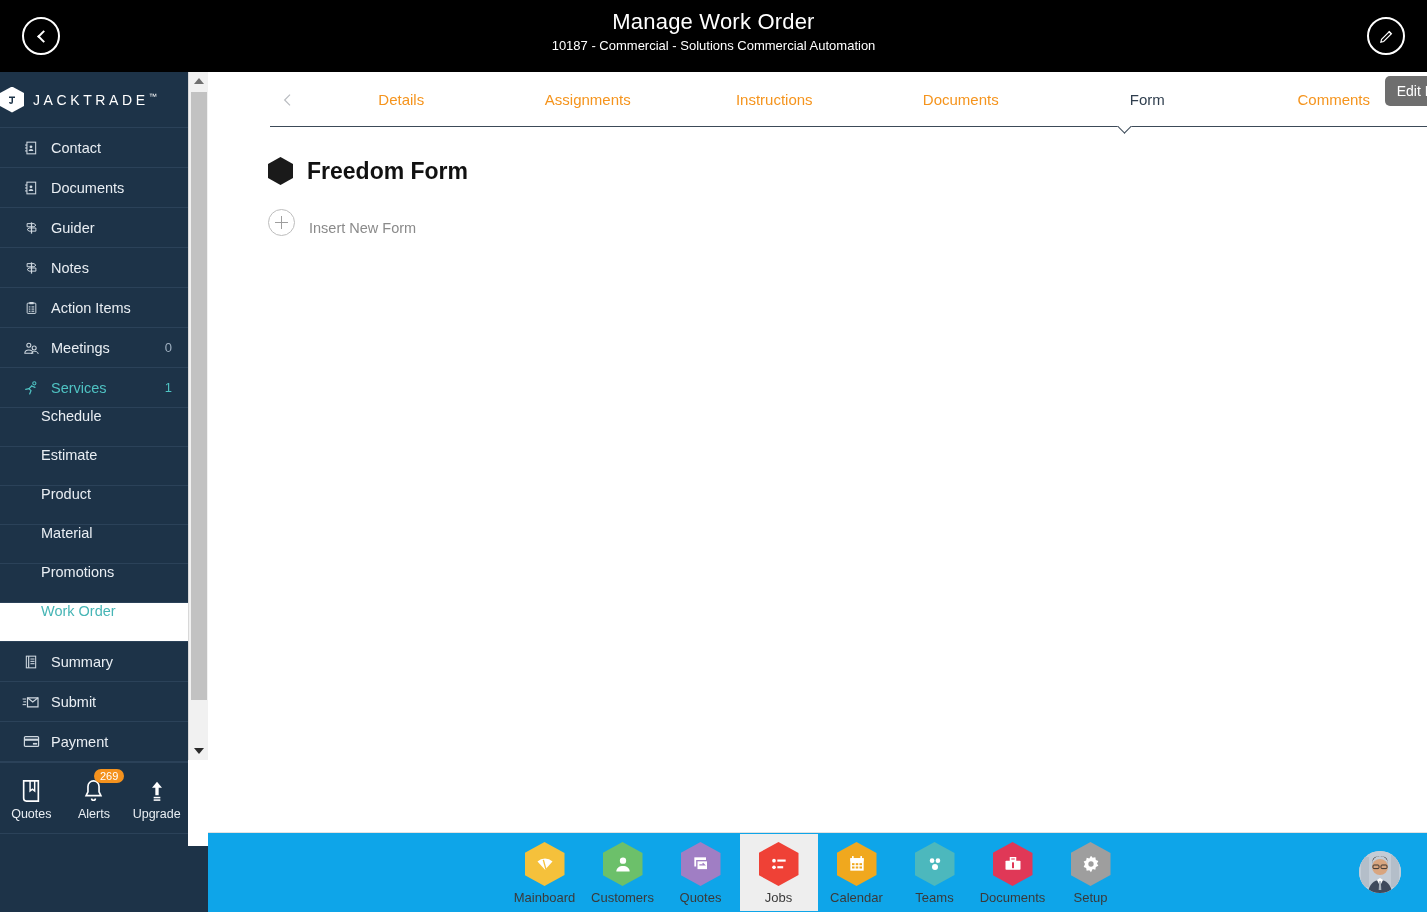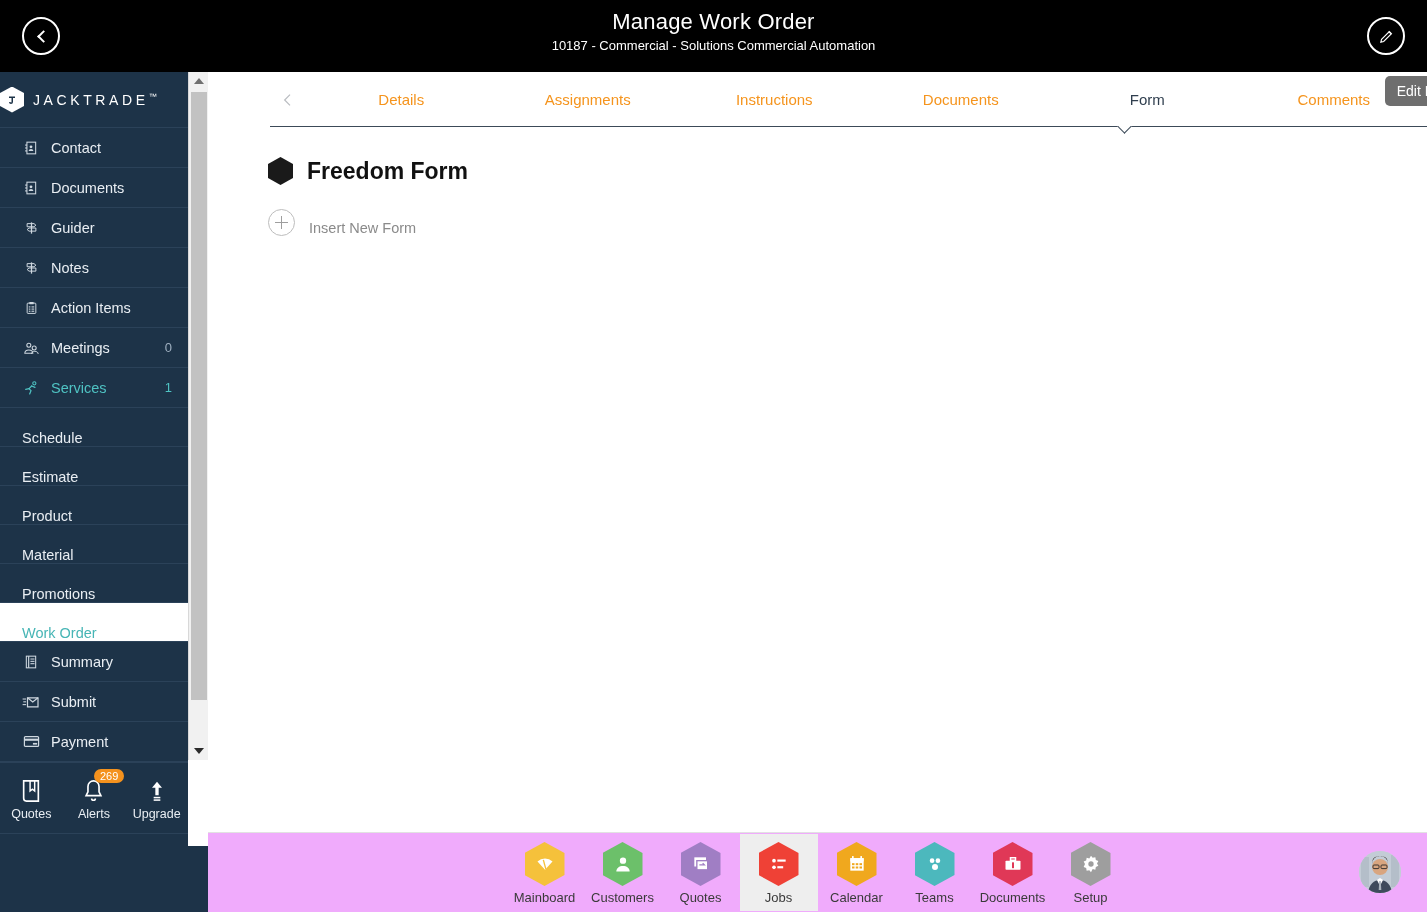--- a/index.html
+++ b/index.html
@@ -67,22 +67,22 @@
     color: #cfd8e0; flex: 0 0 20px;
   }
   .nav-item .nav-count {
     position: absolute; right: 16px; font-size: 13px; color: #9fb0c0;
   }
   .nav-item.active-parent { color: #4fc3c3; }
   .nav-item.active-parent .nav-count { color: #4fc3c3; }
   .nav-item.active-parent .nav-ico { color: #4fc3c3; }
 
   .sub-item {
-    height: 39px; display: flex; align-items: flex-end;
-    padding-left: 22px; font-size: 14.5px; color: #e9eef3;
+    height: 39px; display: flex; align-items: flex-start;
+    padding-left: 41px; font-size: 14.5px; color: #e9eef3;
     border-bottom: 1px solid #2b4259; cursor: pointer;
   }
   .sub-item.selected { background: #ffffff; color: #46b5b5; }
 
   .quick-row {
     position: absolute; left: 0; top: 690px; width: 188px; height: 72px;
     border-top: 1px solid #2b4259; border-bottom: 1px solid #2b4259;
     display: flex; align-items: center; justify-content: space-around;
   }
   .quick-item { text-align: center; position: relative; cursor: pointer; width: 56px;}
@@ -178,21 +178,21 @@
   .plus-circle:before, .plus-circle:after {
     content: ""; position: absolute; background: #9e9e9e;
   }
   .plus-circle:before { left: 6px; right: 6px; top: 12px; height: 1px; }
   .plus-circle:after  { top: 6px; bottom: 6px; left: 12px; width: 1px; }
   .insert-label { font-size: 14.5px; color: #8a8a8a; }
 
   
   .bottombar {
     position: absolute; left: 208px; top: 832px; width: 1219px; height: 80px;
-    background: #f0abfc; border-top: 1px solid #e2e2e2;
+    background: #0ea5e9; border-top: 1px solid #e2e2e2;
     display: flex; align-items: center; justify-content: center;
   }
   .bnav { display: flex; align-items: flex-start; }
   .bnav-item {
     width: 78px; text-align: center; cursor: pointer;
     padding: 8px 0 6px 0;
   }
   .bnav-item.active { background: #eeeeee; }
   .bnav-hex {
     width: 40px; height: 44px; margin: 0 auto 4px auto;

